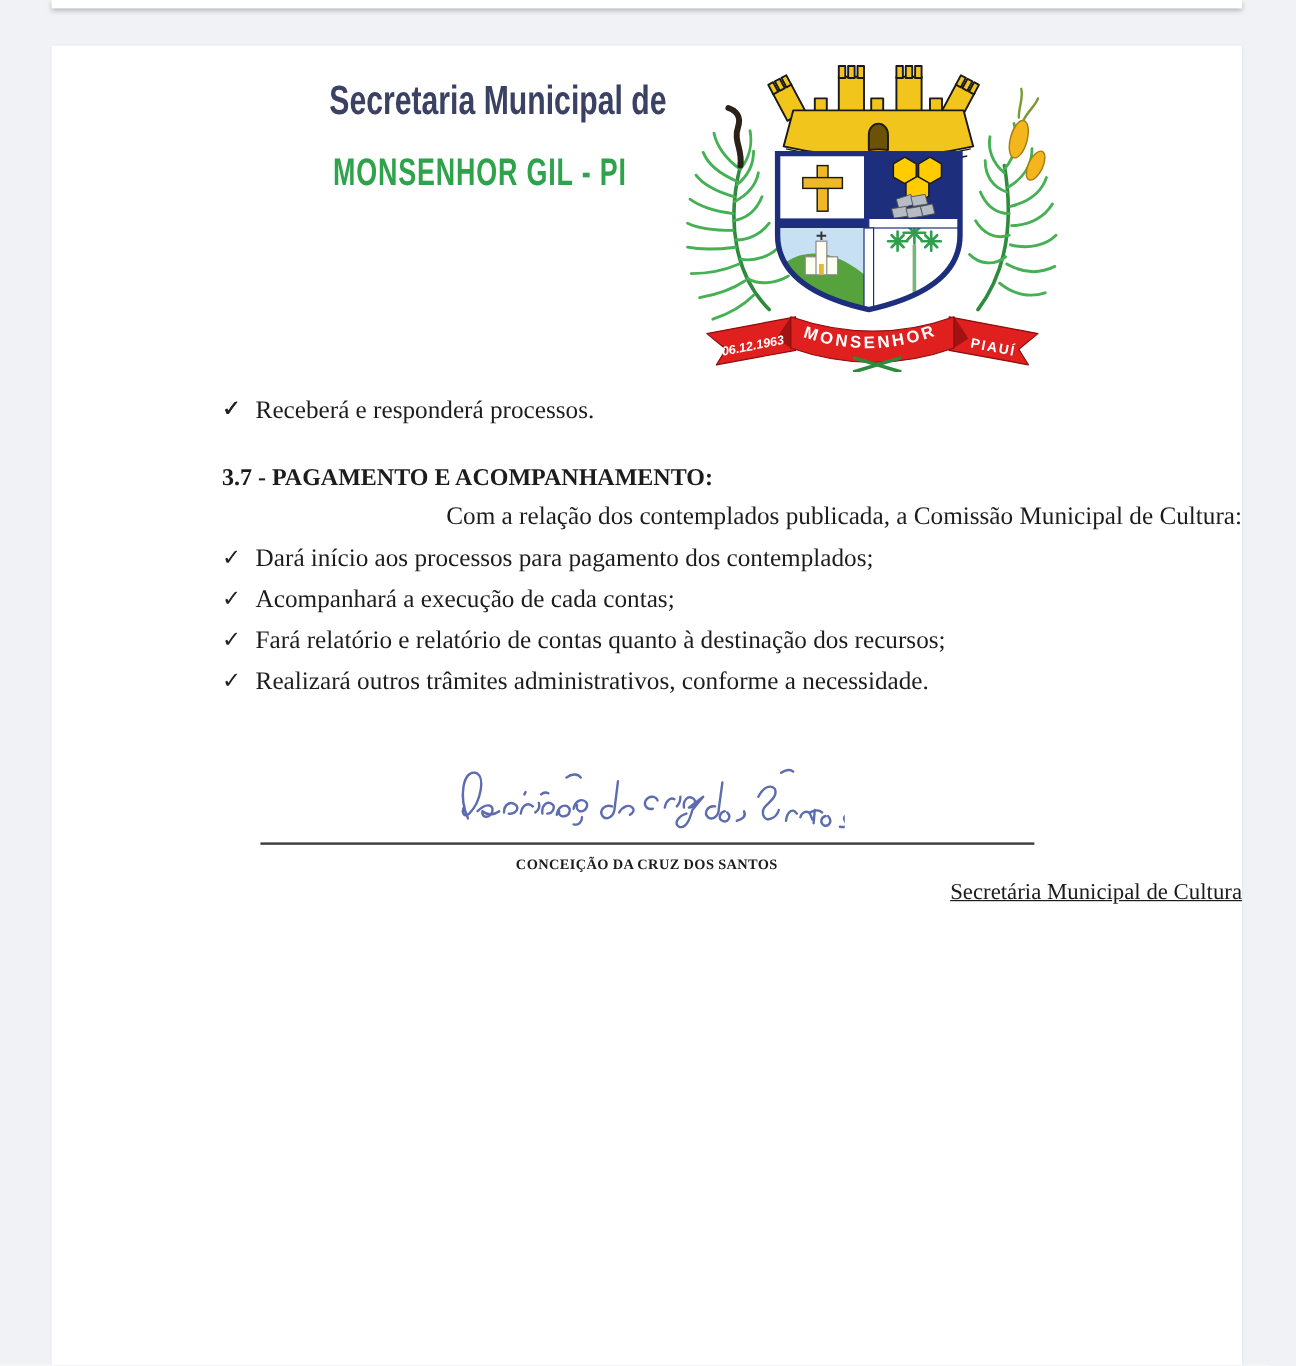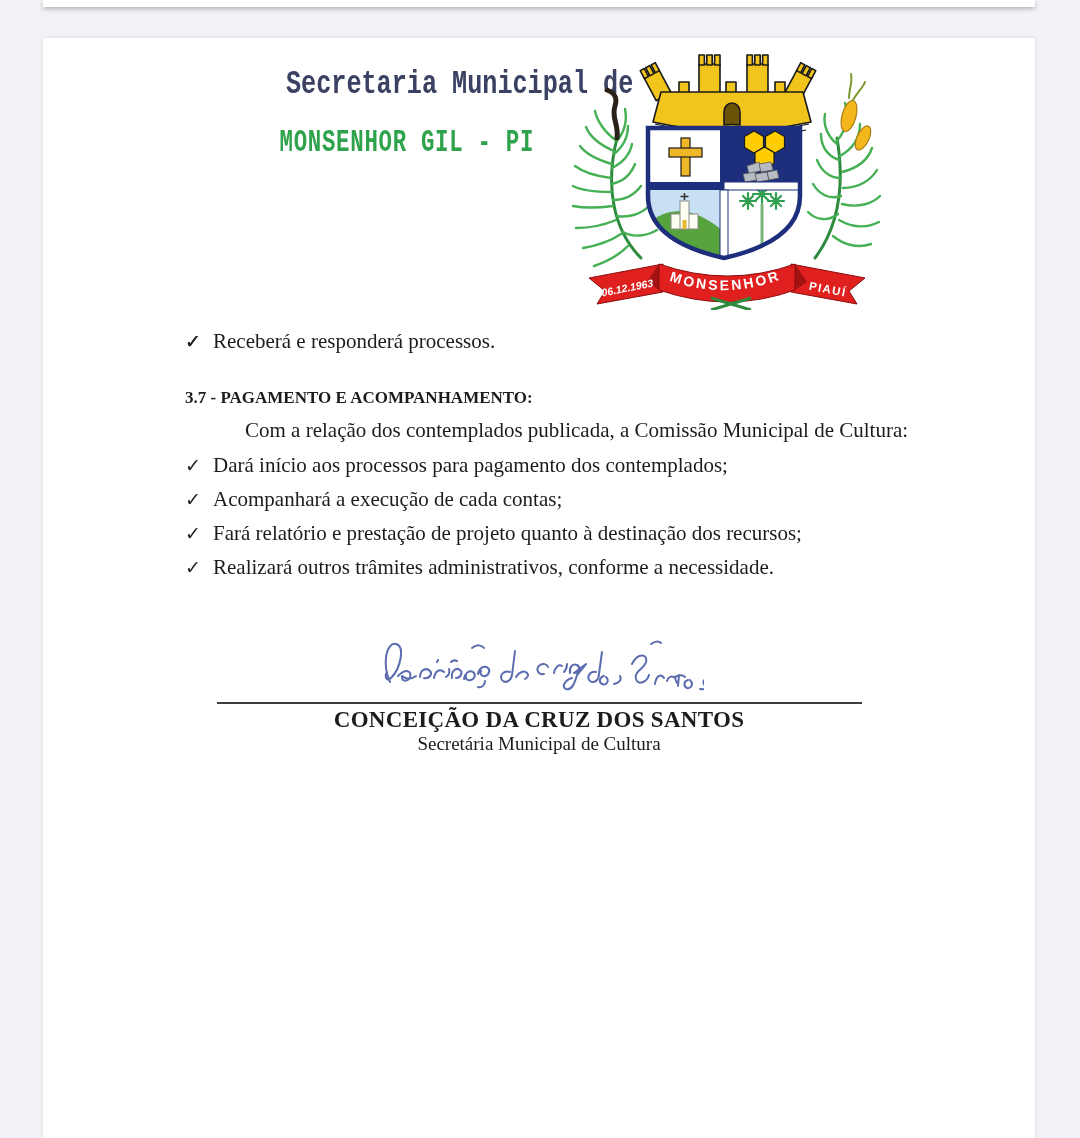--- a/index.html
+++ b/index.html
@@ -11,21 +11,21 @@
   .prev-page-edge{
     position:absolute;left:43px;top:0;width:992px;height:7px;background:#ffffff;
     box-shadow:0 2px 4px rgba(0,0,0,.25);
   }
   .page{
     position:absolute;left:43px;top:38px;width:992px;height:1100px;background:#ffffff;
     box-shadow:0 0 3px rgba(0,0,0,.12);
   }
   
   .logo{position:absolute;left:182px;top:26px;width:292px;text-align:right;
-        font-family:Liberation Mono, monospace;color:#3a4163;}
+        font-family:Liberation Sans, sans-serif;color:#3a4163;}
   .logo .l1{display:inline-block;font-size:34px;font-weight:600;letter-spacing:0px;
             transform:scaleX(.74);transform-origin:50% 50%;white-space:nowrap;line-height:40px;}
   .logo .l2{display:inline-block;font-size:72px;font-weight:700;transform:scaleX(.66);
             transform-origin:50% 50%;white-space:nowrap;line-height:62px;margin-top:4px;}
   .logo .l3{display:inline-block;font-size:72px;font-weight:700;letter-spacing:14px;
             transform:scaleX(.66);transform-origin:50% 50%;white-space:nowrap;line-height:62px;margin-top:4px;}
   .logo .l4{display:inline-block;font-size:32px;font-weight:700;color:#2fa24c;letter-spacing:1px;
             transform:scaleX(.70);transform-origin:50% 50%;white-space:nowrap;line-height:34px;margin-top:22px;}
   .logo div{line-height:0;}
   
@@ -34,28 +34,28 @@
   .content{position:absolute;top:280px;left:0;right:0;color:#1c1c1c;}
   ul.checks{list-style:none;margin:0;padding:0;}
   ul.checks li{
     font-size:21px;line-height:22px;margin:0 0 12px 0;position:relative;
     padding-left:170px;
   }
   ul.checks li .tick{
     position:absolute;left:142px;top:0;
     font-family:"DejaVu Sans", sans-serif;font-size:19px;color:#222;
   }
-  .sec-heading{font-size:17px;line-height:22px;font-weight:700;margin:35px 0 0 142px;}
-  .sec-intro{font-size:21px;line-height:22px;margin:10px 0 13px 202px;}
+  .sec-heading{font-size:20px;line-height:22px;font-weight:700;margin:35px 0 0 142px;}
+  .sec-intro{font-size:21px;line-height:22px;margin:10px 0 13px 202px;text-align:right;}
   
   .sig-block{margin-top:52px;text-align:center;}
   .sig-script{display:block;margin:0 auto;}
   .sig-rule{width:645px;border-top:2px solid #3c3c3c;margin:8px auto 0 auto;}
-  .sig-name{font-size:23px;font-weight:700;line-height:24px;margin-top:4px;letter-spacing:.3px;font-family:Liberation Serif, serif;}
-  .sig-role{font-size:19px;line-height:22px;margin-top:1px;}
+  .sig-name{font-size:12px;font-weight:700;line-height:24px;margin-top:4px;letter-spacing:.3px;font-family:Liberation Serif, serif;}
+  .sig-role{font-size:19px;line-height:22px;text-decoration:underline;margin-top:1px;text-align:right;}
 </style>
 </head>
 <body>
 
 <div class="prev-page-edge"></div>
 
 <div class="page">
 
   <div class="logo">
     <div><span class="l1">Secretaria Municipal de</span></div>
@@ -242,21 +242,21 @@
       <li>
         <span class="tick">✓</span>
         <span>Dará início aos processos para pagamento dos contemplados;</span>
       </li>
       <li>
         <span class="tick">✓</span>
         <span>Acompanhará a execução de cada contas;</span>
       </li>
       <li>
         <span class="tick">✓</span>
-        <span>Fará relatório e prestação de projeto quanto à destinação dos recursos;</span>
+        <span>Fará relatório e relatório de contas quanto à destinação dos recursos;</span>
       </li>
       <li>
         <span class="tick">✓</span>
         <span>Realizará outros trâmites administrativos, conforme a necessidade.</span>
       </li>
     </ul>
 
     <div class="sig-block">
 
       <svg class="sig-script" width="330" height="64" viewBox="0 0 330 64">

